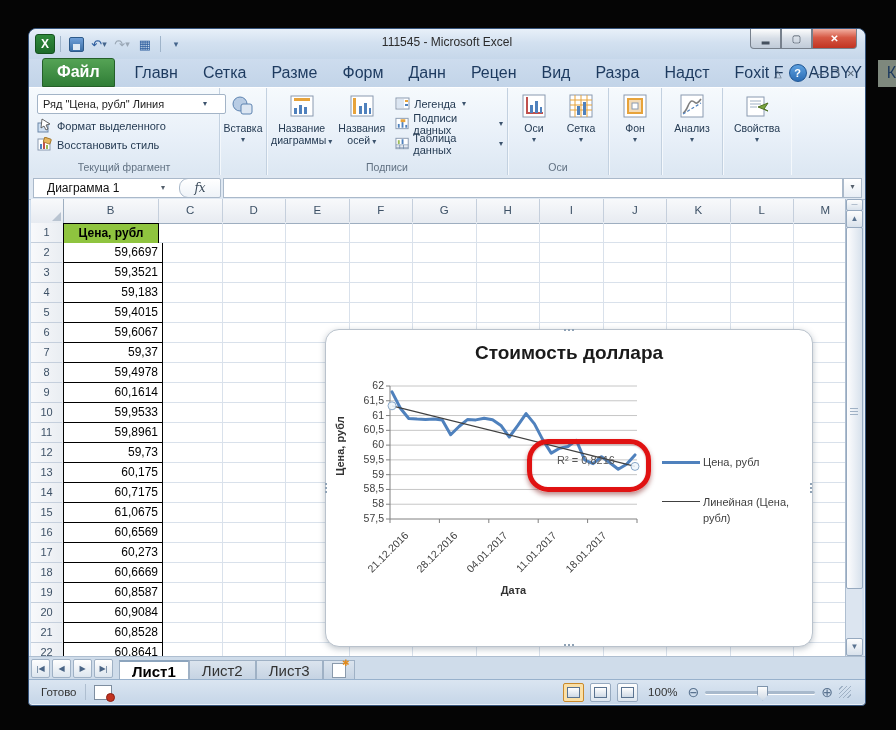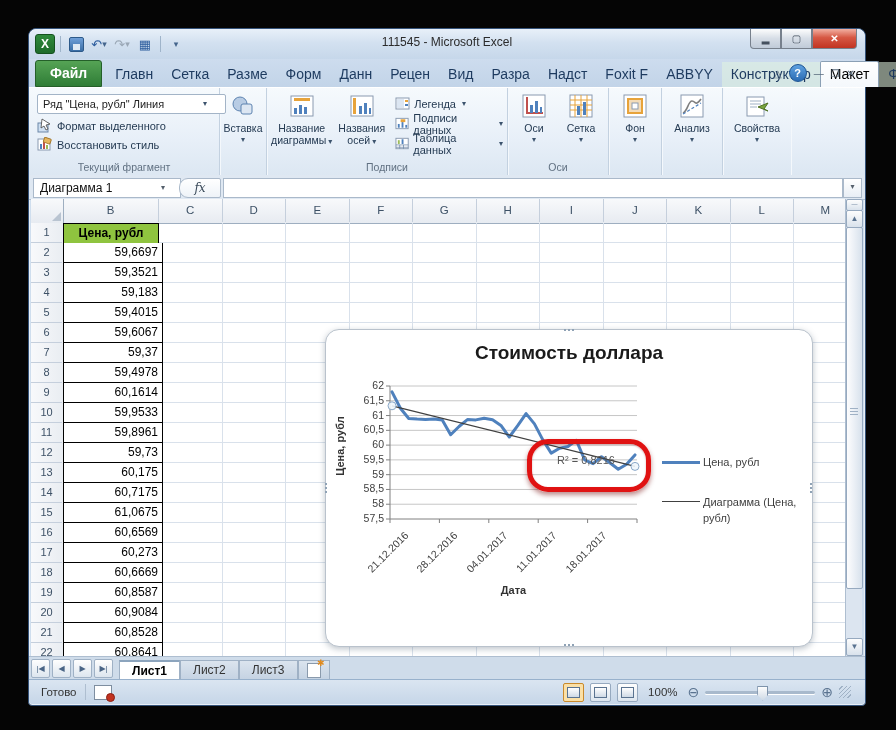--- a/index.html
+++ b/index.html
@@ -29,21 +29,21 @@
             text-shadow:0 1px 1px rgba(0,60,0,.55);}
   #winbtns{position:absolute;right:8px;top:0px;display:flex;}
   .wbtn{width:29px;height:19px;border:1px solid #77808c;border-top:none;display:flex;align-items:center;justify-content:center;
         background:linear-gradient(#fdfdfd,#d6dde6 50%,#c0cbd8);color:#45505e;font-size:10px;}
   .wbtn.min{border-radius:0 0 0 4px;}
   .wbtn.close{width:43px;border-radius:0 0 4px 0;background:linear-gradient(#f2b0a2,#d65844 45%,#c23321);color:#fff;font-weight:bold;}
   
   #tabrow{position:absolute;left:0;top:30px;right:0;height:28px;
           background:linear-gradient(#cddcee,#c2d4e8);}
   #tabstrip{position:absolute;left:6px;bottom:0;display:flex;align-items:flex-end;height:26px;}
-  .rtab{padding:4px 9px 5px 9px;font-size:14px;color:#1d3a5f;white-space:nowrap;}
+  .rtab{padding:4px 9px 5px 9px;font-size:16px;color:#1d3a5f;white-space:nowrap;margin-left:7px;}
   .rtab.file{background:linear-gradient(#55a355,#2f7d36);color:#fff;font-weight:bold;border-radius:3px 3px 0 0;
              border:1px solid #245f29;padding:4px 14px 5px 14px;margin-right:4px;}
   .rtab.ctx{background:rgba(226,244,224,.55);}
   .rtab.active{background:linear-gradient(#ffffff,#f4f8fc);border:1px solid #8ba0b5;border-bottom:none;
                border-radius:2px 2px 0 0;color:#000;}
   #tabrow-right{position:absolute;right:10px;top:5px;display:flex;align-items:center;gap:7px;}
   .tr-ico{font-size:10px;color:#5a6b7d;}
   .help-ico{width:16px;height:16px;border-radius:50%;background:linear-gradient(#5ea1e0,#2b6cb4);color:#fff;
             font-size:11px;font-weight:bold;text-align:center;line-height:16px;border:1px solid #1d5492;}
   
@@ -62,21 +62,21 @@
   .mini{width:26px;height:26px;}
   .mini16{width:15px;height:15px;}
   
   #cursel{width:190px;}
   #sel-dd{position:absolute;left:8px;top:6px;width:168px;height:18px;background:#fff;border:1px solid #a3b4c7;
           border-radius:2px;font-size:11px;color:#222;line-height:18px;padding:0 14px 0 5px;white-space:nowrap;overflow:hidden;}
   .txtbtn{position:absolute;left:8px;display:flex;align-items:center;gap:5px;font-size:11px;color:#243a52;}
   
   #fbar{position:absolute;left:0;top:146px;right:0;height:24px;background:#dfe8f2;border-bottom:1px solid #aebed0;}
   #namebox{position:absolute;left:4px;top:3px;width:140px;height:18px;background:#fff;border:1px solid #aab9ca;
-           font-size:12px;color:#111;line-height:18px;padding-left:6px;}
+           font-size:12px;color:#111;line-height:18px;padding-left:13px;}
   #fx{position:absolute;left:150px;top:3px;width:40px;height:18px;background:linear-gradient(#fff,#eef3f8);
       border:1px solid #aab9ca;border-radius:9px 2px 2px 9px;text-align:center;line-height:18px;
       font-family:"DejaVu Serif",serif;font-style:italic;font-size:12px;color:#3a4a5a;}
   #finput{position:absolute;left:194px;top:3px;right:22px;height:18px;background:#fff;border:1px solid #aab9ca;}
   #fchev{position:absolute;right:3px;top:3px;width:17px;height:18px;background:linear-gradient(#fff,#e8eef5);
          border:1px solid #aab9ca;text-align:center;line-height:16px;font-size:8px;color:#55606c;}
   
   #grid{position:absolute;left:2px;top:170px;width:815px;height:457px;background:#fff;overflow:hidden;}
   #corner{position:absolute;left:0;top:0;width:32px;height:24px;background:linear-gradient(#f8f9fb,#e7ebf1);
           border-right:1px solid #9eaec0;border-bottom:1px solid #9eaec0;}
@@ -118,21 +118,21 @@
   #vsb{position:absolute;right:3px;top:170px;width:16px;height:457px;background:#dce5f0;border-left:1px solid #aebed0;}
   .sbtn{position:absolute;left:0;width:15px;background:linear-gradient(#fdfdfd,#d9e2ec);border:1px solid #96a9bf;
         border-radius:2px;text-align:center;color:#5a7390;}
   #vthumb{position:absolute;left:0px;top:28px;width:15px;height:360px;background:linear-gradient(90deg,#fdfdfe,#d7e1ec);
           border:1px solid #96a9bf;border-radius:2px;}
   #vthumb:after{content:"";position:absolute;left:3px;top:50%;width:8px;height:7px;
         background:repeating-linear-gradient(to bottom,#9fb1c5 0,#9fb1c5 1px,transparent 1px,transparent 3px);}
   #tabsrow{position:absolute;left:0;top:627px;right:0;height:23px;background:#cfdcea;border-top:1px solid #aebed0;display:flex;align-items:center;}
   .navb{width:17px;height:17px;margin-left:2px;background:linear-gradient(#fefefe,#dde6ef);border:1px solid #9fb1c5;
         border-radius:2px;font-size:8px;color:#4a6586;display:flex;align-items:center;justify-content:center;}
-  .sheettab{height:19px;margin-top:3px;padding:0 12px;font-size:12px;color:#333;
+  .sheettab{height:19px;margin-top:3px;padding:0 12px;font-size:15px;color:#333;
             background:linear-gradient(#dbe4ee,#c4d2e2);border:1px solid #9fb1c5;border-bottom:none;border-radius:0;line-height:19px;}
   .sheettab.active{background:#fff;font-weight:bold;color:#000;border-top:2px solid #8ca4bd;}
   #instab{width:30px;height:19px;margin-top:3px;background:linear-gradient(#dbe4ee,#c4d2e2);border:1px solid #9fb1c5;border-bottom:none;
           display:flex;align-items:center;justify-content:center;}
   .newsheet{width:12px;height:13px;background:#fff;border:1px solid #8a9aac;position:relative;}
   .newsheet:after{content:"✱";position:absolute;right:-5px;top:-6px;color:#e08a1e;font-size:9px;}
   #status{position:absolute;left:0;top:650px;right:0;height:24px;border-top:1px solid #98b1cc;
           background:linear-gradient(#dae5f1,#c6d6e8);border-radius:0 0 4px 4px;display:flex;align-items:center;}
   #ready{font-size:11.5px;color:#333;margin-left:12px;}
   .st-sep{width:1px;height:16px;background:#aebed0;margin:0 8px;}
@@ -511,21 +511,21 @@
         <div class="xlab" style="left: 203.6px; top: 199px;">18.01.2017</div>
       </div>
     <div id="r2">R² = 0,8216</div>
     <div id="redoval"></div>
     <div class="leg-item" style="top:124px;">
       <div class="leg-line" id="leg1line" style="border-top: 3px solid rgb(79, 129, 189);"></div>
       <div class="leg-text">Цена, рубл</div>
     </div>
     <div class="leg-item" style="top:164px;">
       <div class="leg-line" id="leg2line" style="border-top: 1px solid rgb(64, 64, 64);"></div>
-      <div class="leg-text">Диаграмма (Цена, рубл)</div>
+      <div class="leg-text">Линейная (Цена, рубл)</div>
     </div>
   </div>
 
   <div id="vsb">
     <div class="sbtn" style="top:0;height:10px;font-size:6px;line-height:9px;">—</div>
     <div class="sbtn" style="top:11px;height:16px;font-size:8px;line-height:15px;">▲</div>
     <div id="vthumb"></div>
     <div class="sbtn" style="bottom:0;height:16px;font-size:8px;line-height:15px;">▼</div>
   </div>
 

